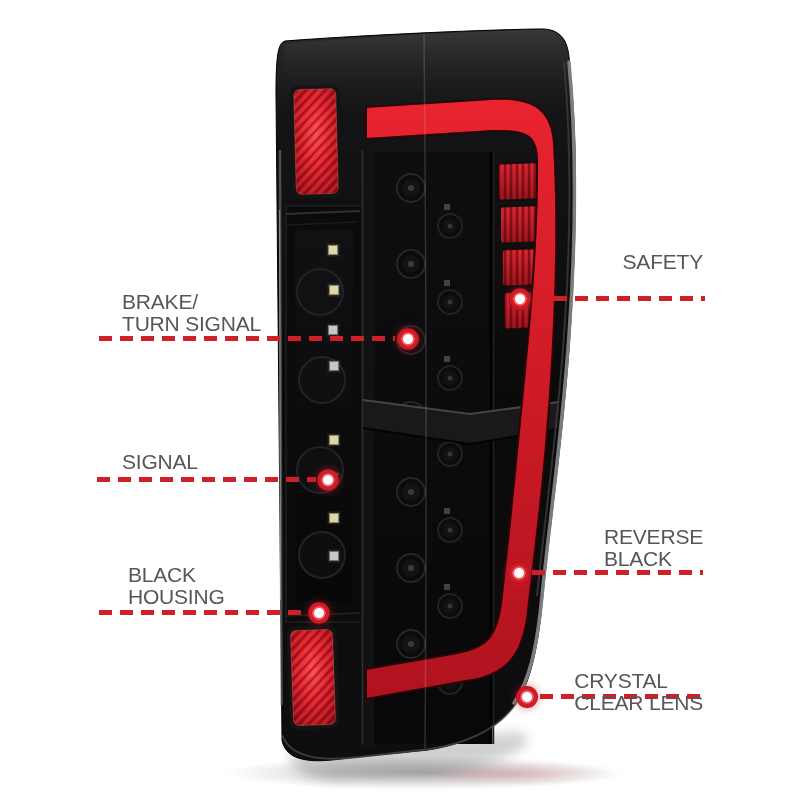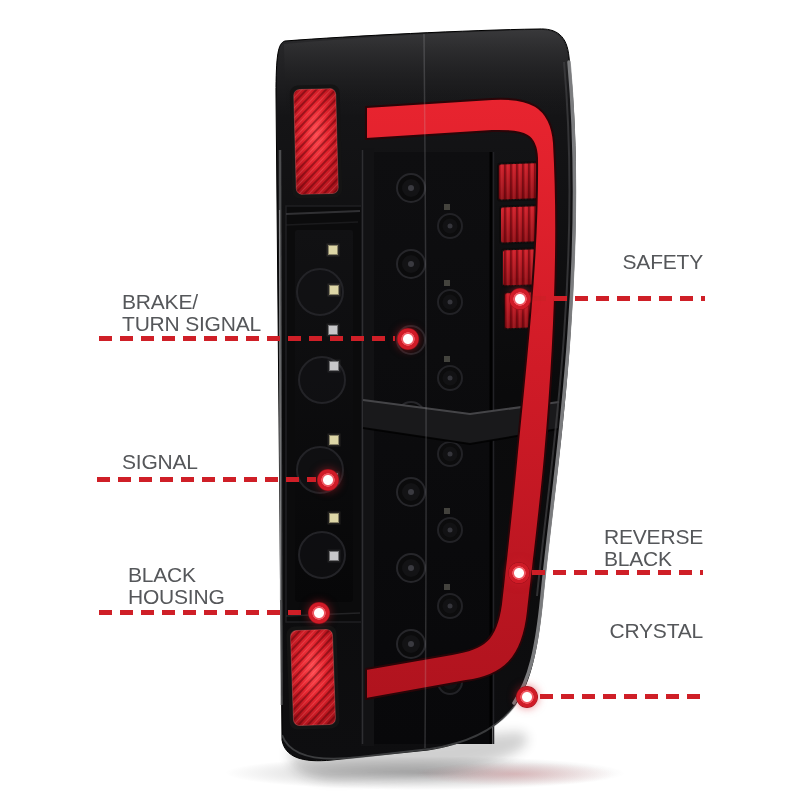--- a/index.html
+++ b/index.html
@@ -264,19 +264,20 @@
   <div class="dash" style="left:533px;top:296px;width:172px"></div>
   <div class="dot" style="left:509px;top:288px"></div>
 
   <div class="label right" style="right:97px;top:526px">
     <span class="l">REVERSE</span>
     <span class="l">BLACK</span>
   </div>
   <div class="dash" style="left:532px;top:570px;width:171px"></div>
   <div class="dot" style="left:508px;top:562px"></div>
 
-  <div class="label right" style="right:97px;top:620px">
+  <div class="label right" style="right:97px;top:670px">
     <span class="l">CRYSTAL</span>
+    <span class="l">CLEAR LENS</span>
   </div>
   <div class="dash" style="left:540px;top:694px;width:165px"></div>
   <div class="dot" style="left:516px;top:686px"></div>
 
 </div>
 
 </body></html>

